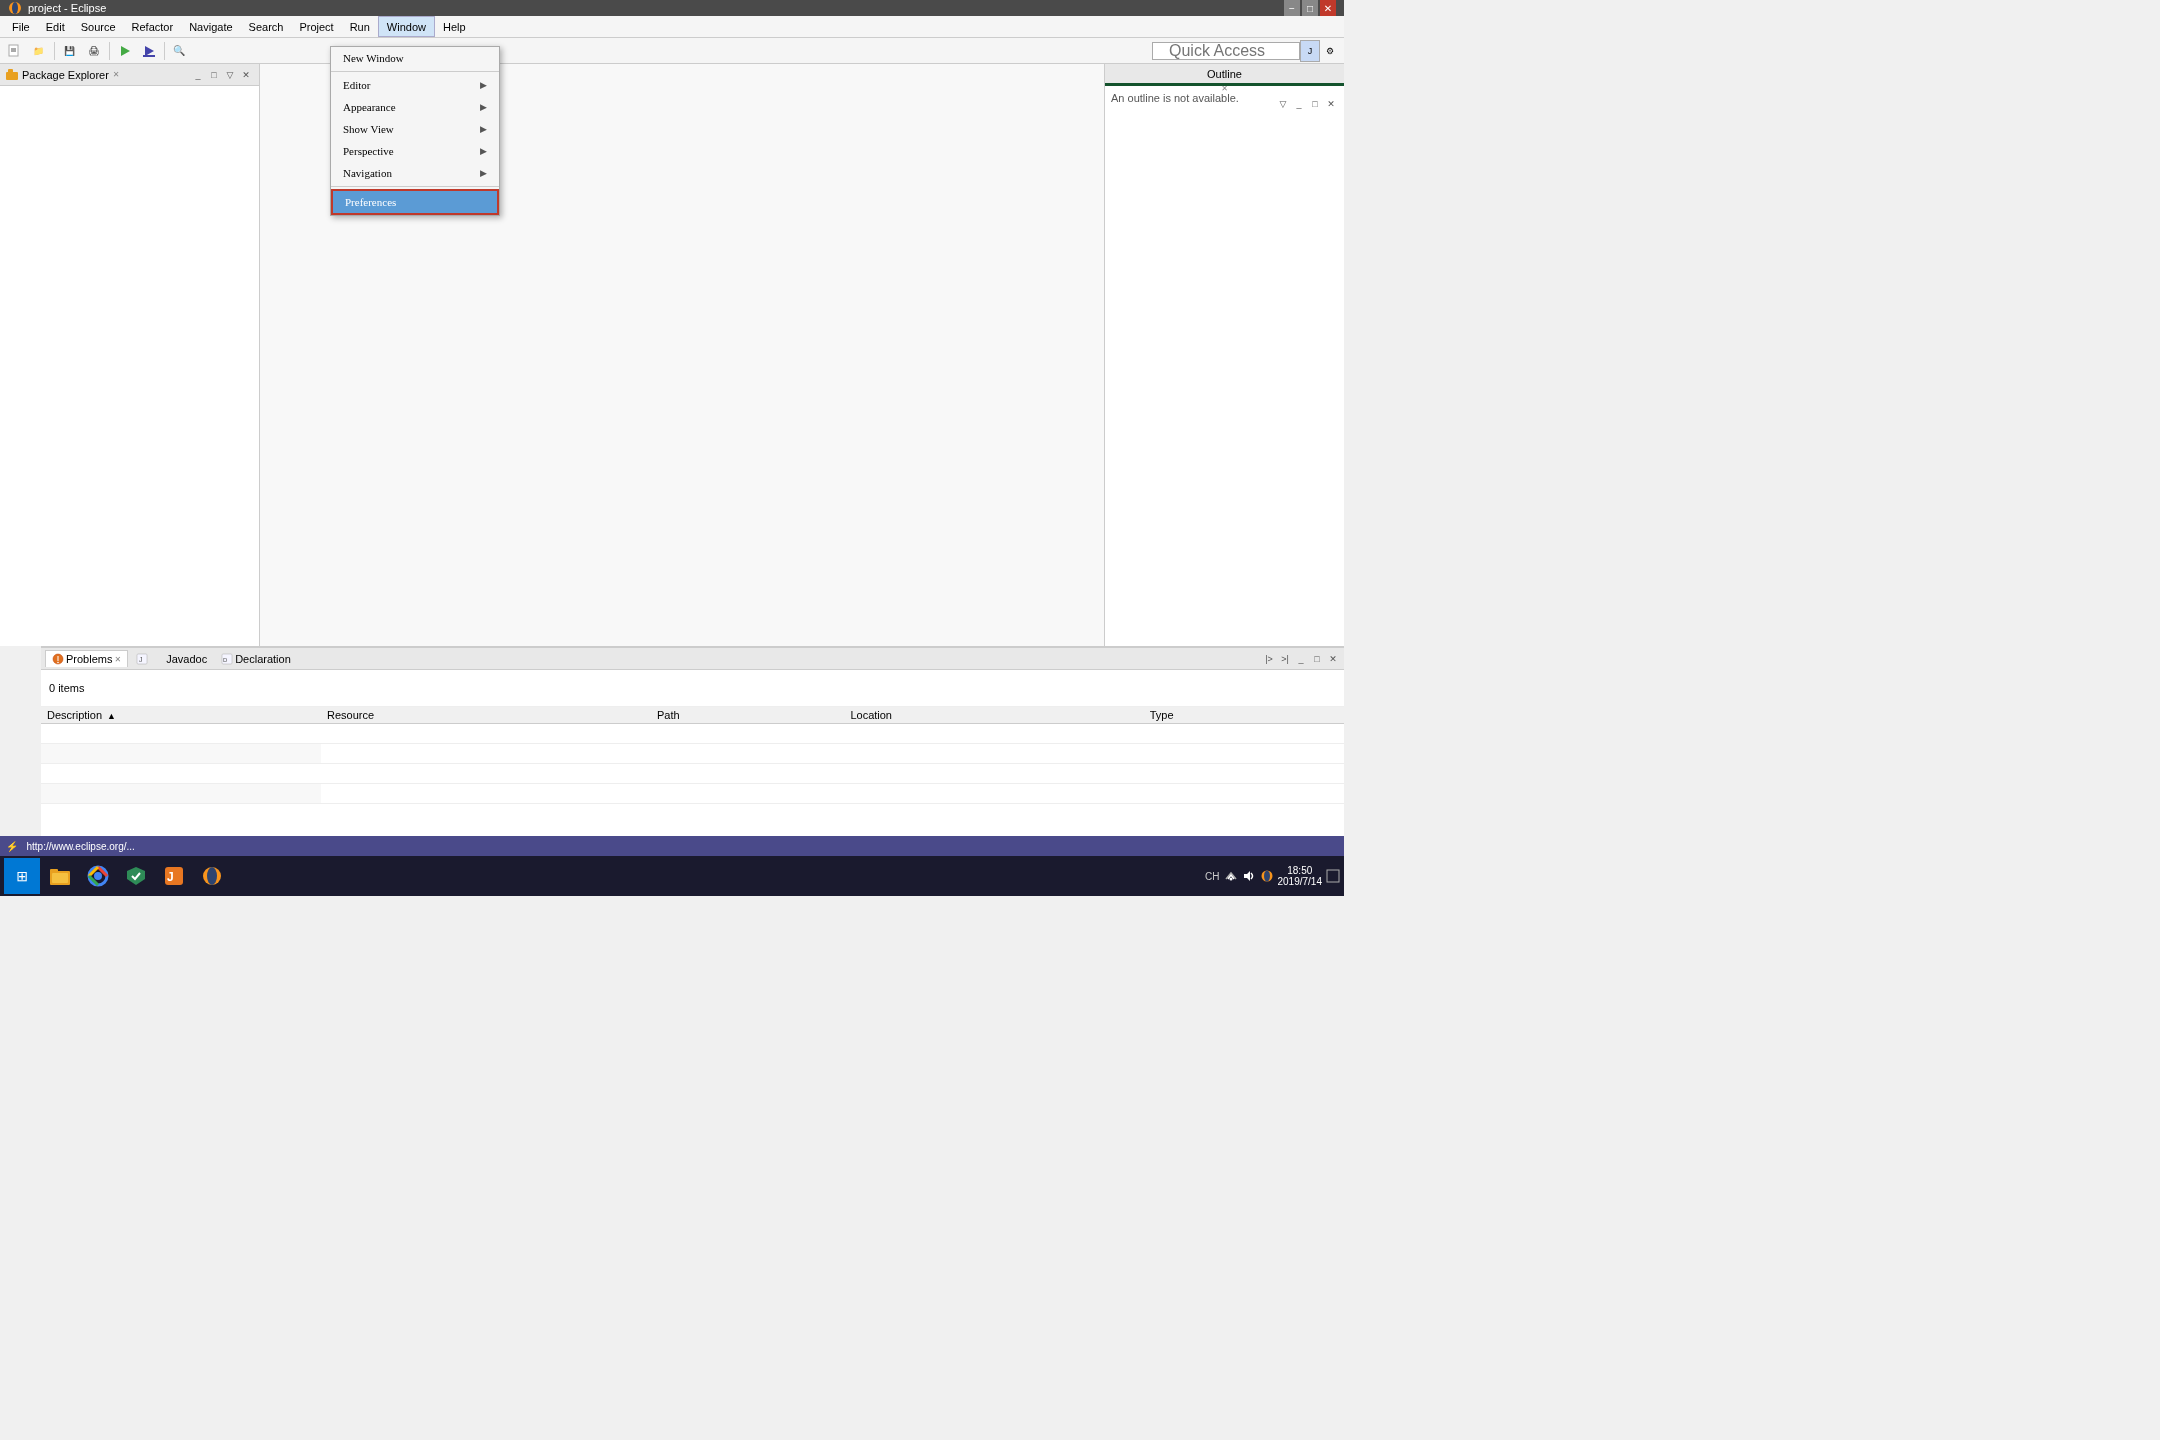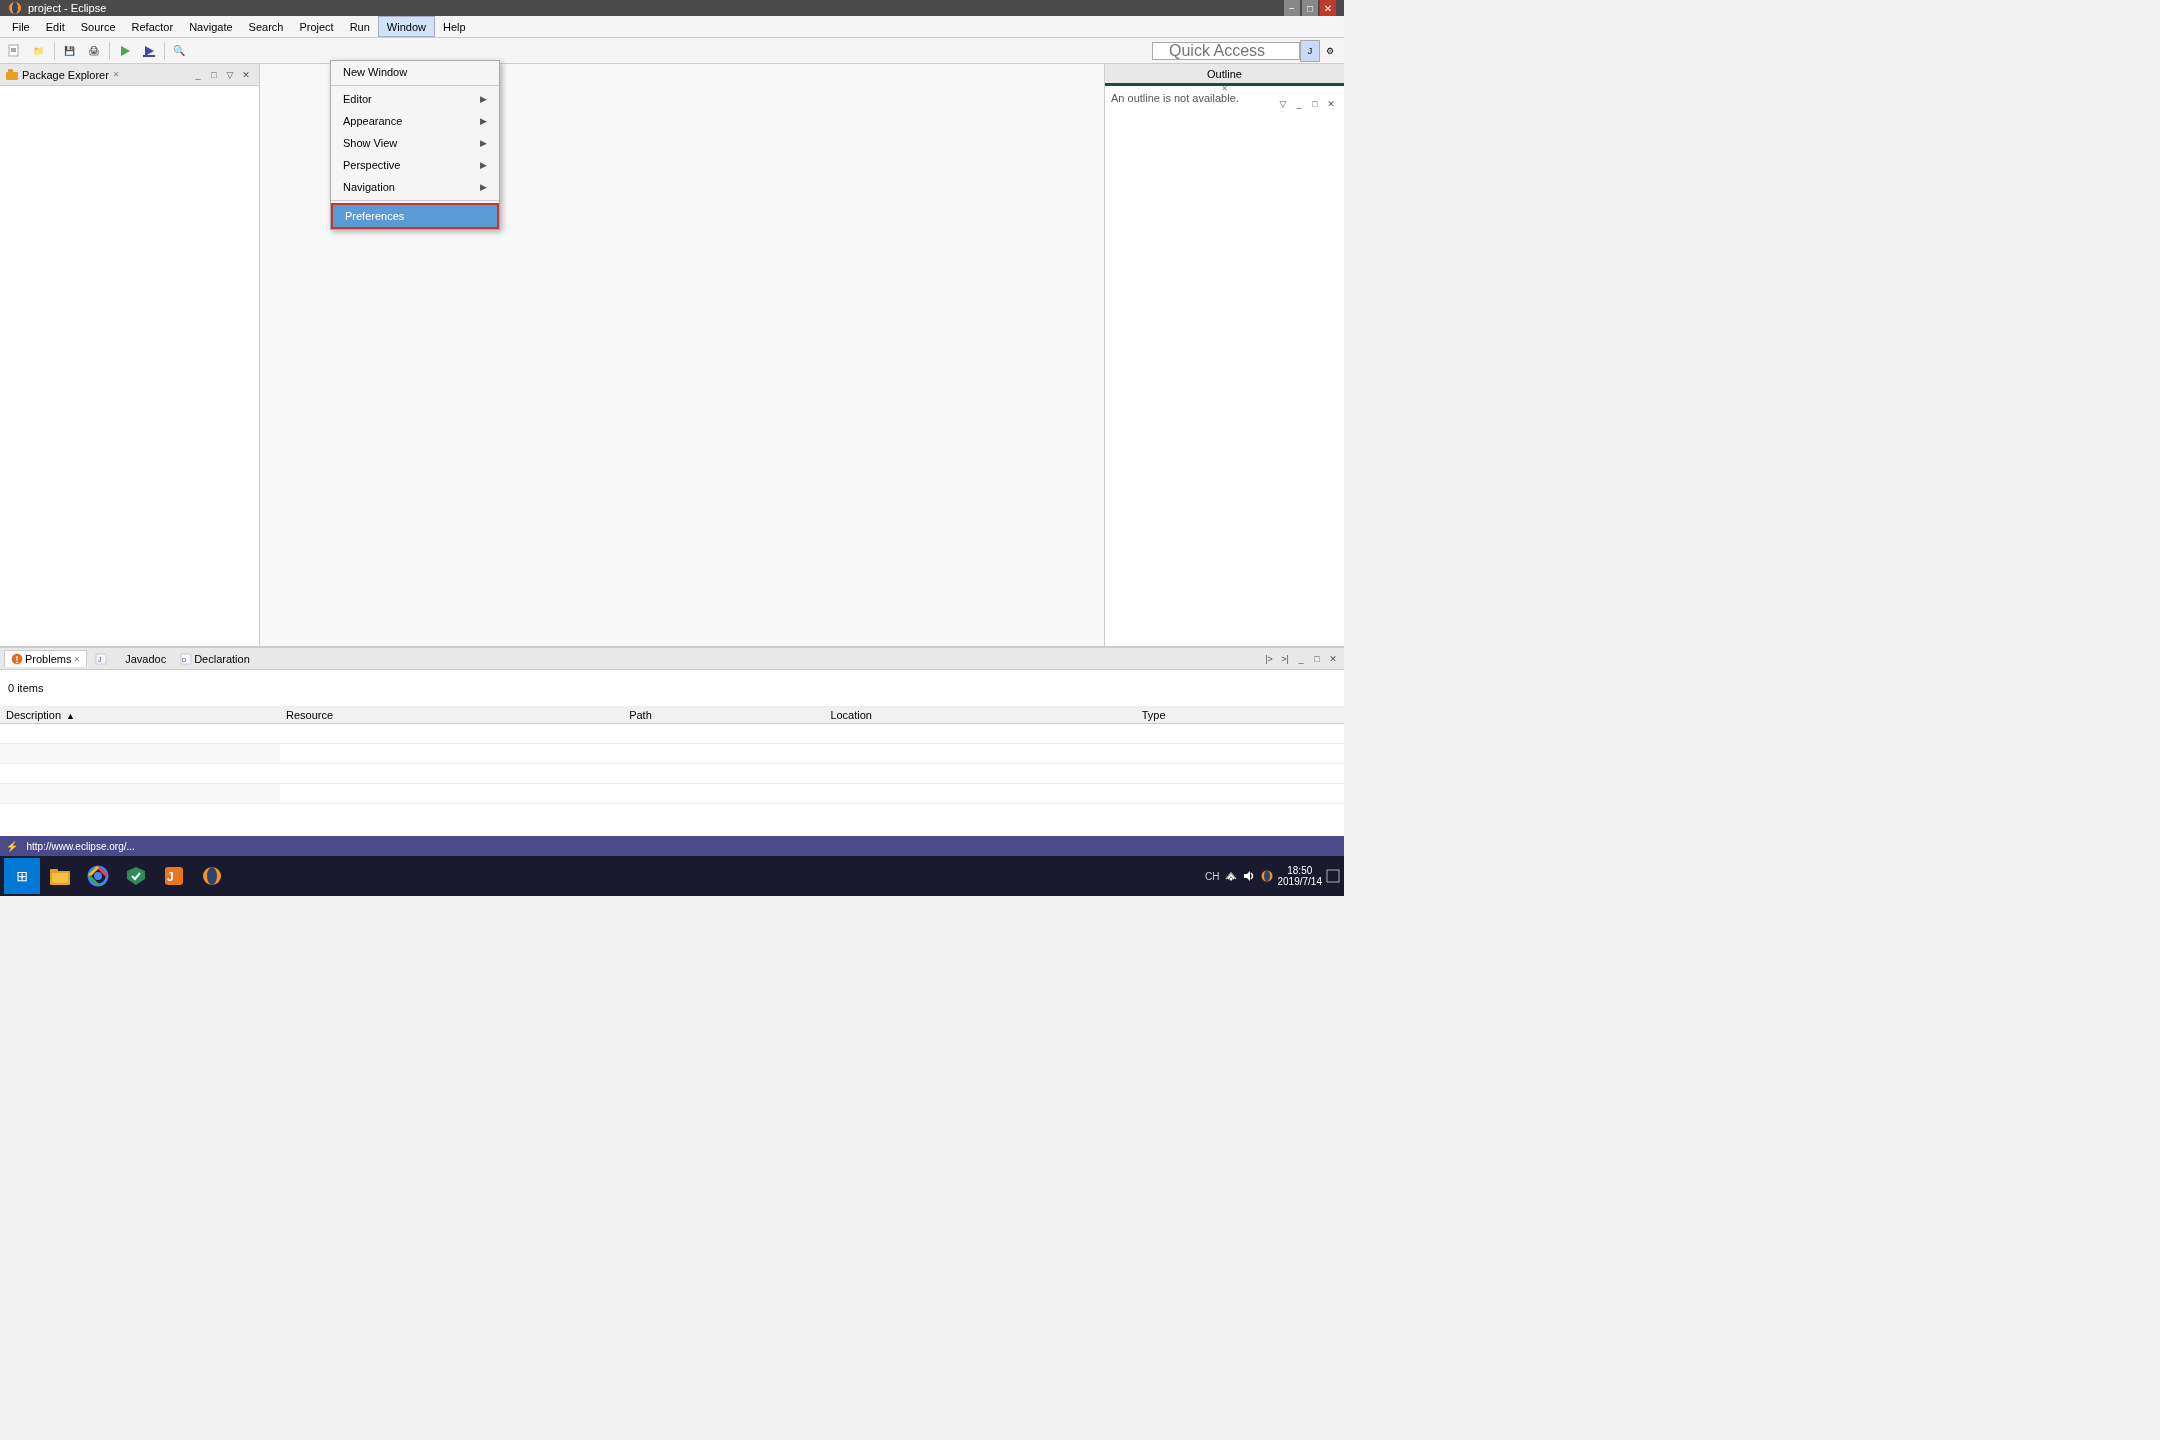--- a/index.html
+++ b/index.html
@@ -116,27 +116,28 @@
       cursor: pointer;
     }
     .problems-table td {
       padding: 2px 6px;
       border-bottom: 1px solid #eee;
     }
 
     
     .dropdown-menu {
       position: absolute;
-      top: 60px;
+      top: 46px;
       left: 330px;
       background: #f5f5f5;
       border: 1px solid #aaa;
       box-shadow: 2px 2px 6px rgba(0,0,0,0.3);
       z-index: 1000;
       min-width: 170px;
+      font-family: Liberation Serif, serif;
     }
     .dropdown-item {
       padding: 5px 12px;
       font-size: 11px;
       cursor: pointer;
       display: flex;
       align-items: center;
       justify-content: space-between;
       white-space: nowrap;
     }
@@ -345,21 +346,21 @@
               <button class="panel-ctrl-btn">✕</button>
             </div>
           </div>
           <div class="outline-text">
             <span>An outline is not available.</span>
           </div>
         </div>
 
       </div>
 
-      <div style="height:190px; border-top:2px solid #ccc; display:flex; flex-direction:column; background:#fff;">
+      <div style="height:190px; border-top:2px solid #ccc; display:flex; flex-direction:column; background:#fff;margin-left:41px;">
 
         <div style="background:#e8e8e8; height:22px; display:flex; align-items:center; border-bottom:1px solid #ccc; padding:0 4px; gap:2px;">
           <div style="display:flex; align-items:center; gap:2px; padding:2px 6px; background:#fff; border:1px solid #ccc; border-bottom:none; font-size:11px; cursor:pointer;">
             <svg width="12" height="12">
               <circle cx="6" cy="6" r="5" fill="#e07020" stroke="#c04000" stroke-width="0.5"></circle>
               <rect x="5.5" y="3" width="1" height="5" fill="#fff"></rect>
               <circle cx="6" cy="9.5" r="0.8" fill="#fff"></circle>
             </svg>
             <span>Problems</span>
             <span style="font-size:8px; color:#888;">✕</span>

